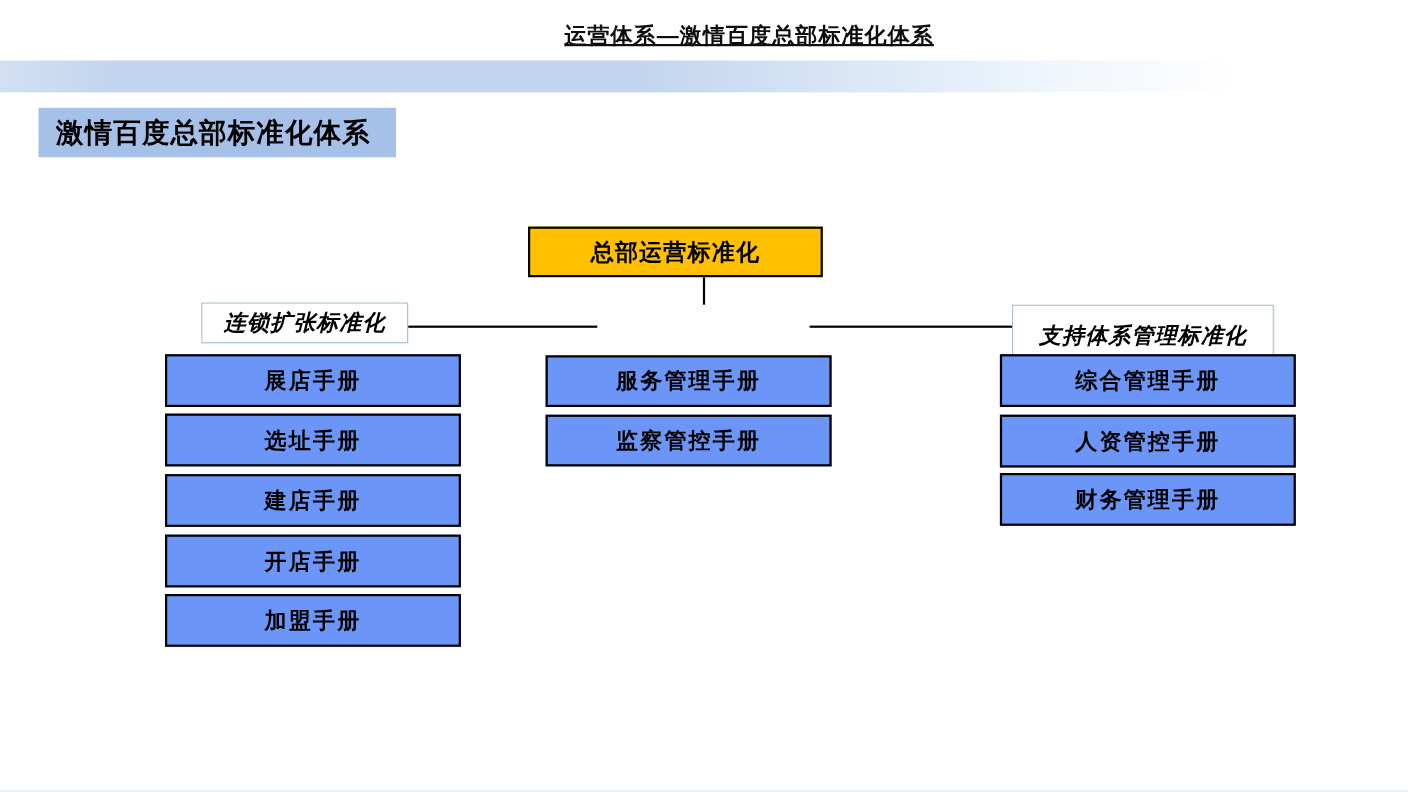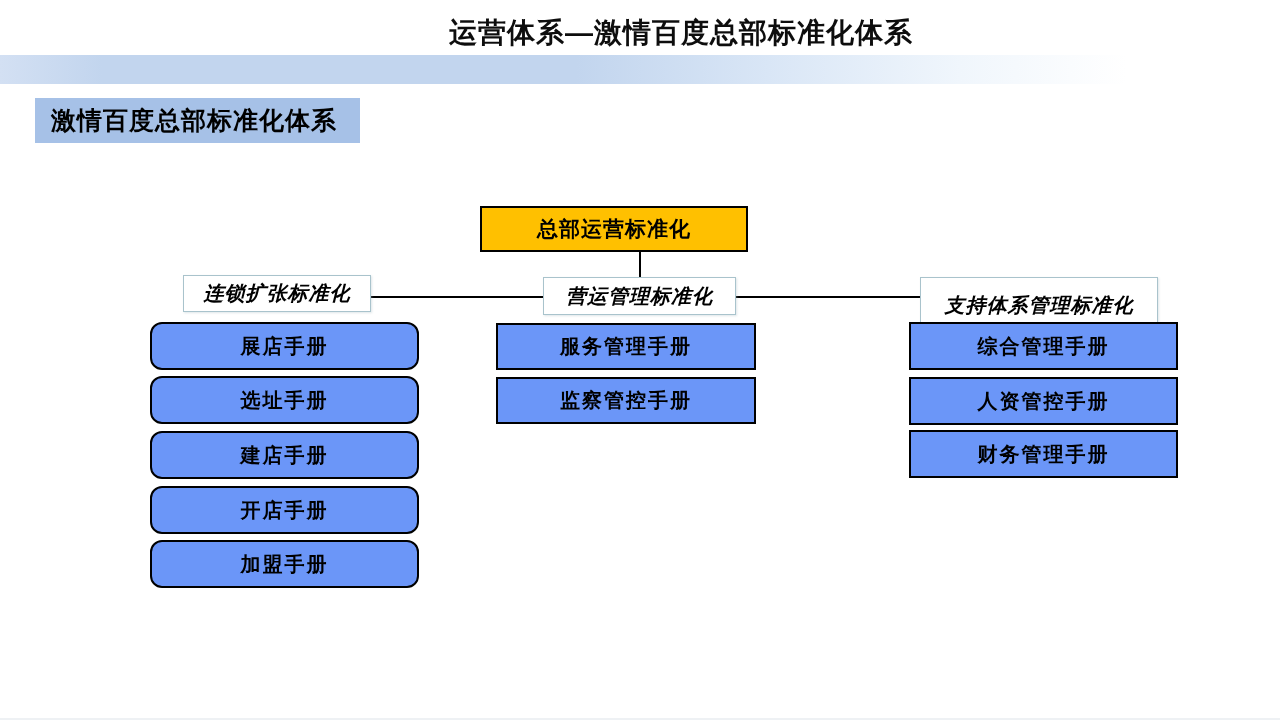--- a/index.html
+++ b/index.html
@@ -5,22 +5,22 @@
   html,body{margin:0;padding:0;background:#fff;}
   #slide{
     position:relative;width:1280px;height:720px;overflow:hidden;
     background:#ffffff;
     font-family:"Liberation Sans","DejaVu Sans",sans-serif;
     color:#000;
   }
   .slide-title{
     position:absolute;top:14px;left:0;right:0;height:38px;
     padding-left:82px;
-    text-align:center;font-size:28px;font-weight:bold;letter-spacing:1px;
-    color:#0d0d0d;line-height:38px;white-space:nowrap;
+    text-align:center;font-size:20px;font-weight:bold;letter-spacing:1px;
+    color:#0d0d0d;line-height:38px;white-space:nowrap;text-decoration:underline;
   }
   .band{
     position:absolute;top:55px;left:0;width:1280px;height:29px;
     background:linear-gradient(90deg,
       #d3e0f3 0%, #c2d5ee 8%, #c2d5ee 45%,
       #d9e6f6 60%, #f0f6fc 75%, #ffffff 88%, #ffffff 100%);
   }
   .heading-box{
     position:absolute;left:35px;top:98px;width:325px;height:45px;
     background:#a6c1e7;
@@ -40,21 +40,21 @@
     background:#ffffff;border:1px solid #a9c3cc;font-size:20px;letter-spacing:1px;
     box-shadow:1px 1px 2px rgba(160,180,190,0.35);
     font-style:italic;
   }
   .branch-1{left:183px;top:275px;width:188px;height:37px;}
   .branch-2{left:543px;top:277px;width:193px;height:38px;}
   .branch-3{left:920px;top:277px;width:238px;height:56px;}
   .leaf-node{
     background:#6b96f8;border:2px solid #000;font-size:20px;letter-spacing:2px;
   }
-  .col-left  .leaf-node{left:150px;width:269px;height:48px;border-radius:12px;}
+  .col-left  .leaf-node{left:150px;width:269px;height:48px;}
   .col-mid   .leaf-node{left:496px;width:260px;height:47px;}
   .col-right .leaf-node{left:909px;width:269px;height:48px;}
   .connector{position:absolute;background:#000;}
   .conn-v{left:639px;top:252px;width:2px;height:25px;}
   .conn-h-left{left:371px;top:296px;width:172px;height:2px;}
   .conn-h-right{left:736px;top:296px;width:184px;height:2px;}
   .slide-bottom-edge{
     position:absolute;left:0;bottom:0;width:1280px;height:2px;background:#eef1f4;
   }
 </style>
@@ -69,21 +69,20 @@
 
   <div class="heading-box">激情百度总部标准化体系</div>
 
   <div class="connector conn-v"></div>
   <div class="connector conn-h-left"></div>
   <div class="connector conn-h-right"></div>
 
   <div class="node root-node">总部运营标准化</div>
 
   <div class="node branch-node branch-1">连锁扩张标准化</div>
-  <div class="node branch-node branch-2">营运管理标准化</div>
   <div class="node branch-node branch-3">支持体系管理标准化</div>
 
   <div class="col-left">
     <div class="node leaf-node" style="top:322px">展店手册</div>
     <div class="node leaf-node" style="top:376px">选址手册</div>
     <div class="node leaf-node" style="top:431px">建店手册</div>
     <div class="node leaf-node" style="top:486px">开店手册</div>
     <div class="node leaf-node" style="top:540px">加盟手册</div>
   </div>
 

